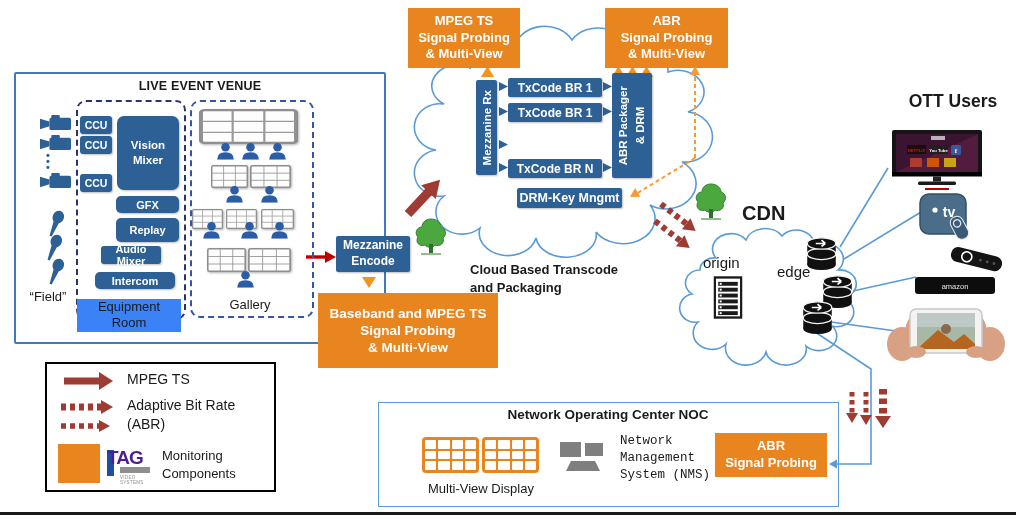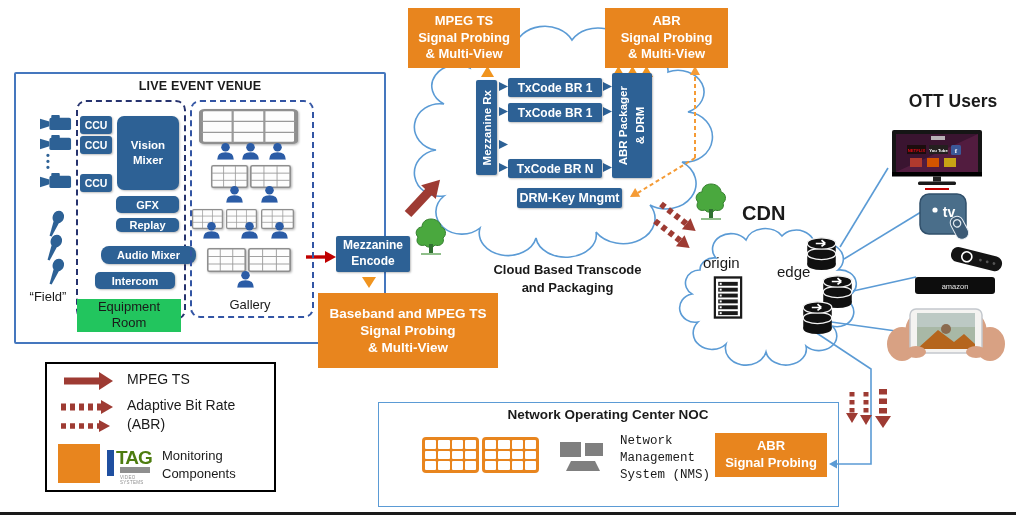--- a/index.html
+++ b/index.html
@@ -162,31 +162,31 @@
       <polygon points="603,82 612,86.5 603,91"></polygon>
       <polygon points="603,107 612,111.5 603,116"></polygon>
       <polygon points="603,163 612,167.5 603,172"></polygon>
     </g>
   </svg>
 
   <div class="abs" style="left:14px;top:72px;width:368px;height:268px;border:2px solid #4577BE;border-radius:2px"></div>
   <div class="abs" style="left:100px;top:79px;width:200px;text-align:center;font-weight:bold;font-size:12.5px;letter-spacing:.2px">LIVE EVENT VENUE</div>
 
   <div class="abs dashedbox" style="left:76px;top:100px;width:106px;height:216px;border-color:#26336E"></div>
-  <div class="abs ml" style="left:77px;top:299px;width:104px;text-align:center;font-size:13px;line-height:1.25;background:#22c55e">Equipment
+  <div class="abs ml" style="left:77px;top:299px;width:104px;text-align:center;font-size:13px;line-height:1.25;background:#3b82f6">Equipment
 Room</div>
 
   <div class="abs bluebox" style="left:80px;top:116px;width:32px;height:18px;font-size:10.5px">CCU</div>
   <div class="abs bluebox" style="left:80px;top:136px;width:32px;height:18px;font-size:10.5px">CCU</div>
   <div class="abs bluebox" style="left:80px;top:174px;width:32px;height:18px;font-size:10.5px">CCU</div>
   <div class="abs bluebox ml" style="left:117px;top:116px;width:62px;height:74px;font-size:11.5px;border-radius:7px;line-height:1.3">Vision
 Mixer</div>
   <div class="abs bluebox" style="left:116px;top:196px;width:63px;height:17px;font-size:11px;border-radius:5px">GFX</div>
-  <div class="abs bluebox" style="left:116px;top:218px;width:63px;height:14px;font-size:11px;border-radius:5px">Replay</div>
-  <div class="abs bluebox" style="left:101px;top:246px;width:95px;height:18px;font-size:11px;border-radius:8px">Audio Mixer</div>
+  <div class="abs bluebox" style="left:116px;top:218px;width:63px;height:24px;font-size:11px;border-radius:5px">Replay</div>
+  <div class="abs bluebox" style="left:101px;top:246px;width:60px;height:18px;font-size:11px;border-radius:3px">Audio Mixer</div>
   <div class="abs bluebox" style="left:95px;top:272px;width:80px;height:17px;font-size:11px;border-radius:5px">Intercom</div>
 
   <svg class="abs" style="left:40px;top:114px;width:32px;height:19px" viewBox="0 0 34 20">
       <use href="#sym-camera"></use>
     </svg>
   <svg class="abs" style="left:40px;top:134px;width:32px;height:19px" viewBox="0 0 34 20">
       <use href="#sym-camera"></use>
     </svg>
   <svg class="abs" style="left:40px;top:172px;width:32px;height:19px" viewBox="0 0 34 20">
       <use href="#sym-camera"></use>
@@ -273,21 +273,21 @@
     <span class="vtext" style="font-size:11.5px">Mezzanine Rx</span>
   </div>
   <div class="abs bluebox" style="left:508px;top:78px;width:94px;height:19px;font-size:12px;border-radius:2px">TxCode BR 1</div>
   <div class="abs bluebox" style="left:508px;top:103px;width:94px;height:19px;font-size:12px;border-radius:2px">TxCode BR 1</div>
   <div class="abs bluebox" style="left:508px;top:159px;width:94px;height:19px;font-size:12px;border-radius:2px">TxCode BR N</div>
   <div class="abs bluebox" style="left:612px;top:73px;width:40px;height:105px;border-radius:2px">
     <span class="vtext ml" style="font-size:11.5px;text-align:center;line-height:1.45">ABR Packager
 &amp; DRM</span>
   </div>
   <div class="abs bluebox" style="left:517px;top:188px;width:105px;height:20px;font-size:12.5px;border-radius:2px">DRM-Key Mngmt</div>
-  <div class="abs ml" style="left:470px;top:261px;width:195px;text-align:center;font-weight:bold;font-size:13px;line-height:1.35">Cloud Based Transcode
+  <div class="abs ml" style="left:470px;top:261px;width:195px;text-align:left;font-weight:bold;font-size:13px;line-height:1.35">Cloud Based Transcode
 and Packaging</div>
 
   <svg class="abs" style="left:414px;top:217px;width:34px;height:40px" viewBox="0 0 34 40">
       <use href="#sym-tree"></use>
     </svg>
   <svg class="abs" style="left:694px;top:182px;width:34px;height:40px" viewBox="0 0 34 40">
       <use href="#sym-tree"></use>
     </svg>
 
   <div class="abs" style="left:742px;top:202px;font-weight:bold;font-size:20px">CDN</div>
@@ -387,20 +387,21 @@
       <div></div>
       <div></div>
       <div></div>
       <div></div>
       <div></div>
       <div></div>
       <div></div>
       <div></div>
       <div></div>
   </div>
+  <div class="abs" style="left:406px;top:481px;width:150px;text-align:center;font-size:13px">Multi-View Display</div>
   <svg class="abs" style="left:558px;top:440px;width:50px;height:34px" viewBox="0 0 50 34">
       <use href="#sym-nms"></use>
     </svg>
   <div class="abs ml lbl" style="left:620px;top:433px;width:110px;font-size:12.5px;line-height:17px">Network
 Management
 System (NMS)</div>
   <div class="abs orangebox ml" style="left:715px;top:433px;width:112px;height:44px;font-size:13px">ABR
 Signal Probing</div>
 
   <div class="abs" style="left:45px;top:362px;width:227px;height:126px;border:2.5px solid #000;background:#fff"></div>
@@ -413,21 +414,21 @@
     <line x1="1" y1="9" x2="42" y2="9" stroke="#9E3B33" stroke-width="7" stroke-dasharray="5 4"></line>
     <polygon points="41,2 53,9 41,16" fill="#9E3B33"></polygon>
     <line x1="1" y1="28" x2="40" y2="28" stroke="#9E3B33" stroke-width="5.5" stroke-dasharray="5 4"></line>
     <polygon points="39,22 50,28 39,34" fill="#9E3B33"></polygon>
   </svg>
   <div class="abs ml" style="left:127px;top:396px;font-size:14px;line-height:19px">Adaptive Bit Rate
 (ABR)</div>
   <div class="abs" style="left:58px;top:444px;width:42px;height:39px;background:#E8851E"></div>
   <div class="abs" style="left:107px;top:447px;width:48px;height:34px">
     <div class="abs" style="left:0;top:3px;width:7px;height:26px;background:#1F4FA0"></div>
-    <div class="abs" style="left:9px;top:0;font-size:19px;font-weight:bold;color:#4d7c0f;letter-spacing:-1px">TAG</div>
+    <div class="abs" style="left:0;top:0;font-size:19px;font-weight:bold;color:#4c1d95;letter-spacing:-1px">TAG</div>
     <div class="abs" style="left:13px;top:20px;width:30px;height:6px;background:#8f8f8f"></div>
     <div class="abs" style="left:13px;top:28px;font-size:4.5px;color:#8f8f8f;letter-spacing:.3px">VIDEO SYSTEMS</div>
   </div>
   <div class="abs ml" style="left:162px;top:447px;font-size:13px;line-height:18px">Monitoring
 Components</div>
 
   <div class="abs" style="left:0;top:512px;width:1016px;height:3px;background:#1a1a1a"></div>
 
 </div>
 

